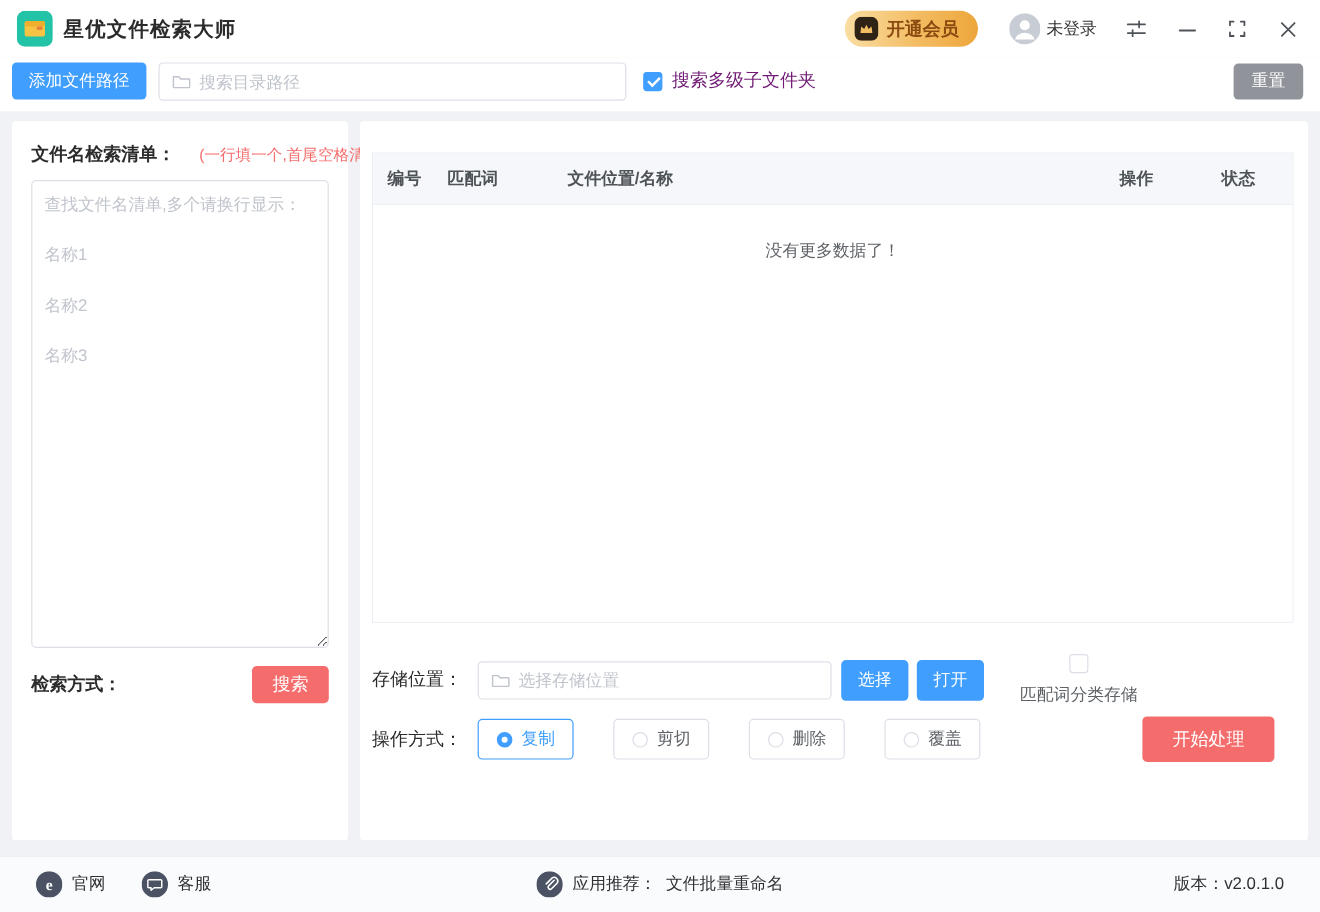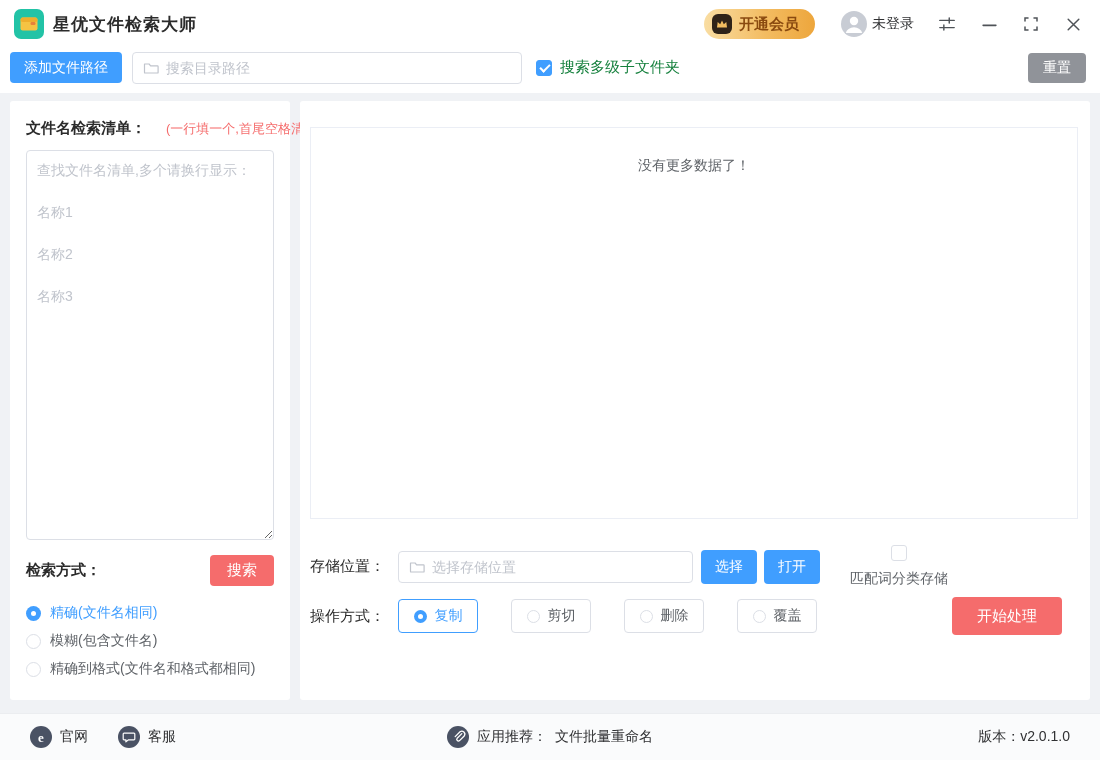--- a/index.html
+++ b/index.html
@@ -33,21 +33,21 @@
     background:#fff; padding:0 10px; gap:7px; }
   .path-input-wrap { width:390px; margin-left:10px; }
   .input-wrap input { border:none; outline:none; flex:1; font-size:14px; font-family:inherit; color:#303133; background:transparent; }
   .input-wrap input::placeholder { color:#c0c4cc; }
   .checkbox { width:16px; height:16px; border-radius:3px; flex:0 0 auto; position:relative; cursor:pointer; }
   .checkbox.checked { background:#409eff; border:1px solid #409eff; }
   .checkbox.checked::after { content:""; position:absolute; left:5px; top:1.5px; width:4px; height:8px;
     border:solid #fff; border-width:0 2px 2px 0; transform:rotate(45deg); }
   .checkbox.unchecked { background:#fff; border:1px solid #dcdfe6; }
   .sub-check { margin-left:14px; display:flex; align-items:center; gap:8px; cursor:pointer; }
-  .sub-check .lbl { color:#15803d; font-size:15px; }
+  .sub-check .lbl { color:#701a75; font-size:15px; }
   .reset-btn { height:30px; padding:0 15px; }
 
   
   .content { flex:1; display:flex; gap:10px; padding:8px 10px 13px 10px; background:#f0f2f5; min-height:0; }
   .panel { background:#fff; border-radius:3px; }
   .left-panel { width:280px; flex:0 0 auto; padding:18px 16px 0 16px; display:flex; flex-direction:column; }
   .right-panel { flex:1; padding:14px 12px 0 10px; display:flex; flex-direction:column; }
 
   .section-head { display:flex; align-items:baseline; gap:20px; flex-wrap:nowrap; white-space:nowrap; }
   .section-title { font-size:15px; font-weight:700; color:#2b2b2b; }
@@ -209,39 +209,32 @@
 
 名称2
 
 名称3" style=""></textarea>
 
       <div class="mode-row">
         <span class="section-title">检索方式：</span>
         <button class="btn btn-red search-btn">搜索</button>
       </div>
 
-      <div class="radio-list">
-        <div class="radio-row sel">
-          <span class="radio on"></span>
-          <span class="rl">精确(文件名相同)</span>
+    </section>
+
+    <section class="panel right-panel">
+
+      <div class="table">
+        <div class="thead">
+          <span class="th-num">编号</span>
+          <span class="th-match">匹配词</span>
+          <span class="th-path">文件位置/名称</span>
+          <span class="th-op">操作</span>
+          <span class="th-status">状态</span>
         </div>
-        <div class="radio-row">
-          <span class="radio off"></span>
-          <span class="rl">模糊(包含文件名)</span>
-        </div>
-        <div class="radio-row">
-          <span class="radio off"></span>
-          <span class="rl">精确到格式(文件名和格式都相同)</span>
-        </div>
-      </div>
-    </section>
-
-    <section class="panel right-panel">
-
-      <div class="table">
         <div class="tbody">
           <div class="empty-text">没有更多数据了！</div>
         </div>
       </div>
 
       <div class="store-row">
         <span class="row-label">存储位置：</span>
         <span class="input-wrap store-input-wrap">
           <span style="display:inline-flex;">
             <svg viewBox="0 0 16 16" width="16" height="16" fill="none" stroke="#c0c4cc" stroke-width="1.2" stroke-linejoin="round">

